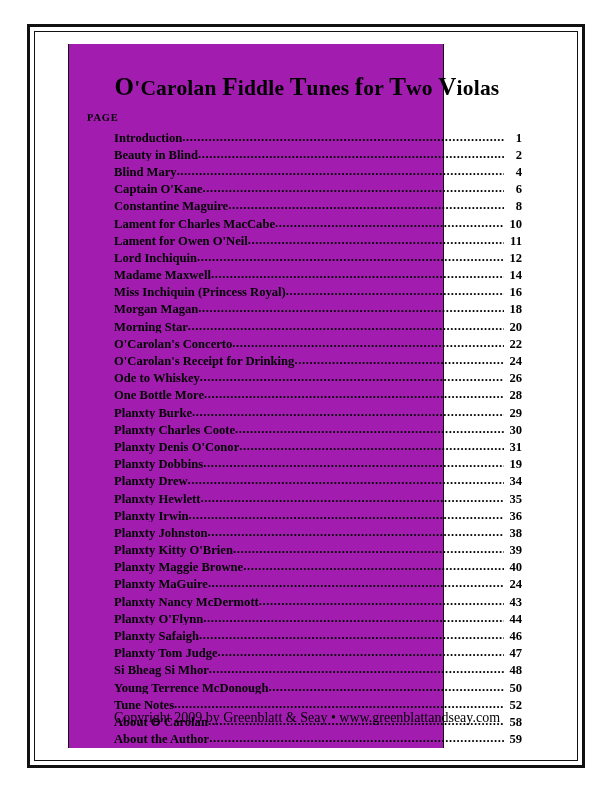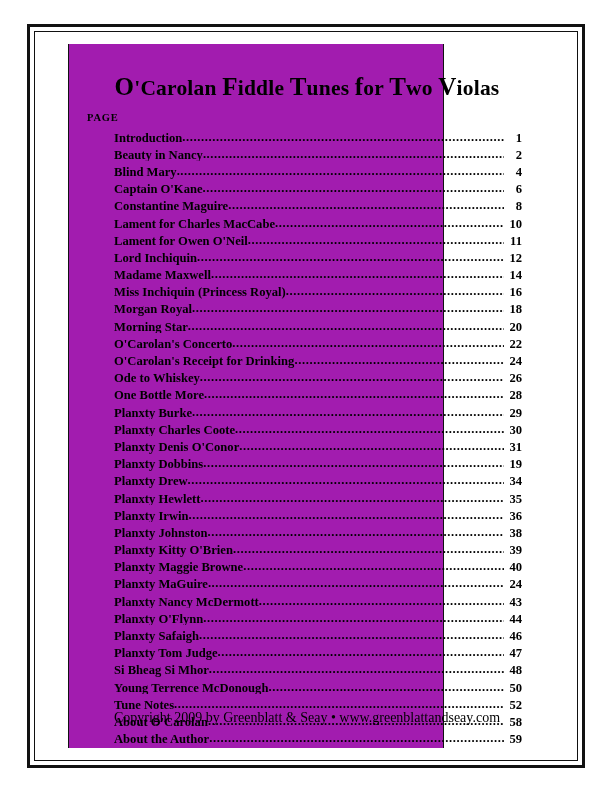--- a/index.html
+++ b/index.html
@@ -148,21 +148,21 @@
       <div class="doc-title"><span><span class="cap">O</span>'Carolan</span> <span><span class="cap">F</span>iddle</span> <span><span class="cap">T</span>unes</span> <span><span class="cap">f</span>or</span> <span><span class="cap">T</span>wo</span> <span><span class="cap">V</span>iolas</span></div>
       <div class="page-head">PAGE</div>
 
       <div class="toc" id="toc-list">
           <div class="toc-row">
             <span class="toc-title">Introduction</span>
             <span class="toc-dots">.......................................................................................................................</span>
             <span class="toc-page">1</span>
           </div>
           <div class="toc-row">
-            <span class="toc-title">Beauty in Nancy</span>
+            <span class="toc-title">Beauty in Blind</span>
             <span class="toc-dots">.......................................................................................................................</span>
             <span class="toc-page">2</span>
           </div>
           <div class="toc-row">
             <span class="toc-title">Blind Mary</span>
             <span class="toc-dots">.......................................................................................................................</span>
             <span class="toc-page">4</span>
           </div>
           <div class="toc-row">
             <span class="toc-title">Captain O'Kane</span>
@@ -193,21 +193,21 @@
             <span class="toc-title">Madame Maxwell</span>
             <span class="toc-dots">.......................................................................................................................</span>
             <span class="toc-page">14</span>
           </div>
           <div class="toc-row">
             <span class="toc-title">Miss Inchiquin (Princess Royal)</span>
             <span class="toc-dots">.......................................................................................................................</span>
             <span class="toc-page">16</span>
           </div>
           <div class="toc-row">
-            <span class="toc-title">Morgan Royal</span>
+            <span class="toc-title">Morgan Magan</span>
             <span class="toc-dots">.......................................................................................................................</span>
             <span class="toc-page">18</span>
           </div>
           <div class="toc-row">
             <span class="toc-title">Morning Star</span>
             <span class="toc-dots">.......................................................................................................................</span>
             <span class="toc-page">20</span>
           </div>
           <div class="toc-row">
             <span class="toc-title">O'Carolan's Concerto</span>

